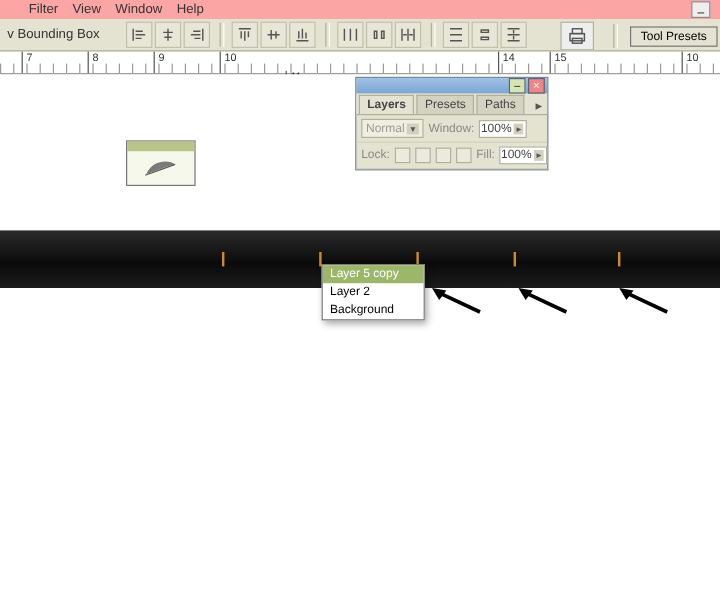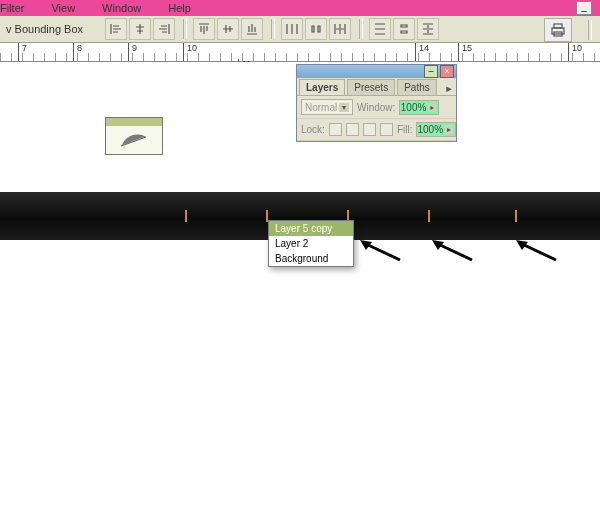--- a/index.html
+++ b/index.html
@@ -1,18 +1,18 @@
 <!DOCTYPE html>
 <html><head>
 <meta charset="utf-8">
 <style>
   html,body{margin:0;padding:0;font-family:Tahoma,Verdana,sans-serif;font-size:11px;color:#000;background:#fff}
   .app{width:600px;height:506px;position:relative;background:#e4e3d1;overflow:hidden}
   
-  .menubar{height:16px;background:#ec4899;display:flex;align-items:center;gap:27px;padding-left:0;position:relative}
+  .menubar{height:16px;background:#fca5a5;display:flex;align-items:center;gap:12px;padding-left:24px;position:relative}
   .menubar span{color:#333}
   .minimize{position:absolute;right:8px;top:1px;width:14px;height:12px;border:1px solid #888;background:#eee;color:#000;font-size:10px;display:flex;align-items:flex-end;justify-content:center;line-height:6px}
   
   .optionsbar{height:26px;background:#e4e3d1;border-bottom:1px solid #a0a08c;display:flex;align-items:center;padding:0 6px;position:relative}
   .optionsbar .lbl{color:#333;margin-right:22px}
   .iconbtn{width:20px;height:20px;border:1px solid #c0c0ac;background:#e8e6d6;margin-right:2px;display:flex;align-items:center;justify-content:center}
   .sep{width:2px;height:20px;border-left:1px solid #b0b09c;border-right:1px solid #fff;margin:0 6px}
   .iconbtn svg{display:block}
   .right-tools{position:absolute;right:2px;top:2px;display:flex;gap:4px;align-items:center}
   .tab-btn{border:1px solid #777;background:#e4e3d1;padding:2px 8px;font-size:10px}
@@ -43,21 +43,21 @@
   .panel-tb .pbtn{width:12px;height:11px;border:1px solid #567;display:flex;align-items:center;justify-content:center;font-size:9px;line-height:9px}
   .pbtn.min{background:#d6e5b4}
   .pbtn.close{background:#e88;color:#fff}
   .panel-tabs{display:flex;height:17px;background:#e4e3d1;border-bottom:1px solid #b0b09c;align-items:flex-end}
   .ptab{padding:2px 6px;font-size:10px;border:1px solid #b0b09c;border-bottom:none;background:#d4d3c1;margin-left:2px;color:#444}
   .ptab.active{background:#e4e3d1;font-weight:bold}
   .ptab-menu{margin-left:auto;width:14px;text-align:center;color:#555}
   .panel-row{display:flex;align-items:center;padding:3px 4px;font-size:10px;color:#888;border-bottom:1px solid #d0d0bc;gap:4px}
   .sel-fake{border:1px solid #b0b09c;background:#f0efdf;padding:0 3px;color:#999;width:44px;height:14px;display:flex;align-items:center;justify-content:space-between}
   .sel-fake .dd{width:10px;background:#d0d0bc;text-align:center;font-size:8px;color:#555}
-  .pct{border:1px solid #b0b09c;background:#86efac;width:36px;height:13px;display:flex;align-items:center;justify-content:flex-end;padding-right:2px;color:#444}
+  .pct{border:1px solid #b0b09c;background:#ffffff;width:36px;height:13px;display:flex;align-items:center;justify-content:flex-end;padding-right:2px;color:#444}
   .pct .dd{width:8px;background:#d0d0bc;text-align:center;font-size:8px;color:#555;margin-left:2px}
   .lockicons{display:flex;gap:4px}
   .lockicons div{width:11px;height:11px;border:1px solid #b0b09c;background:#eceade}
   
   .glyph{stroke:#555;stroke-width:1.2;fill:none}
 </style>
 </head>
 <body>
 
 <div class="app">
@@ -139,20 +139,21 @@
 
     <div class="right-tools">
       <div class="printer">
         <svg width="18" height="16">
             <rect x="3" y="6" width="12" height="6" class="glyph"></rect>
             <rect x="5" y="2" width="8" height="4" class="glyph"></rect>
             <rect x="5" y="10" width="8" height="4" class="glyph"></rect>
           </svg>
       </div>
       <div class="sep"></div>
+      <div class="tab-btn">Tool Presets</div>
     </div>
   </div>
 
   <div class="ruler" id="ruler">
       <div class="tick" style="left: 18px;">
         <span>7</span>
       </div>
       <div class="tick" style="left: 73px;">
         <span>8</span>
       </div>

